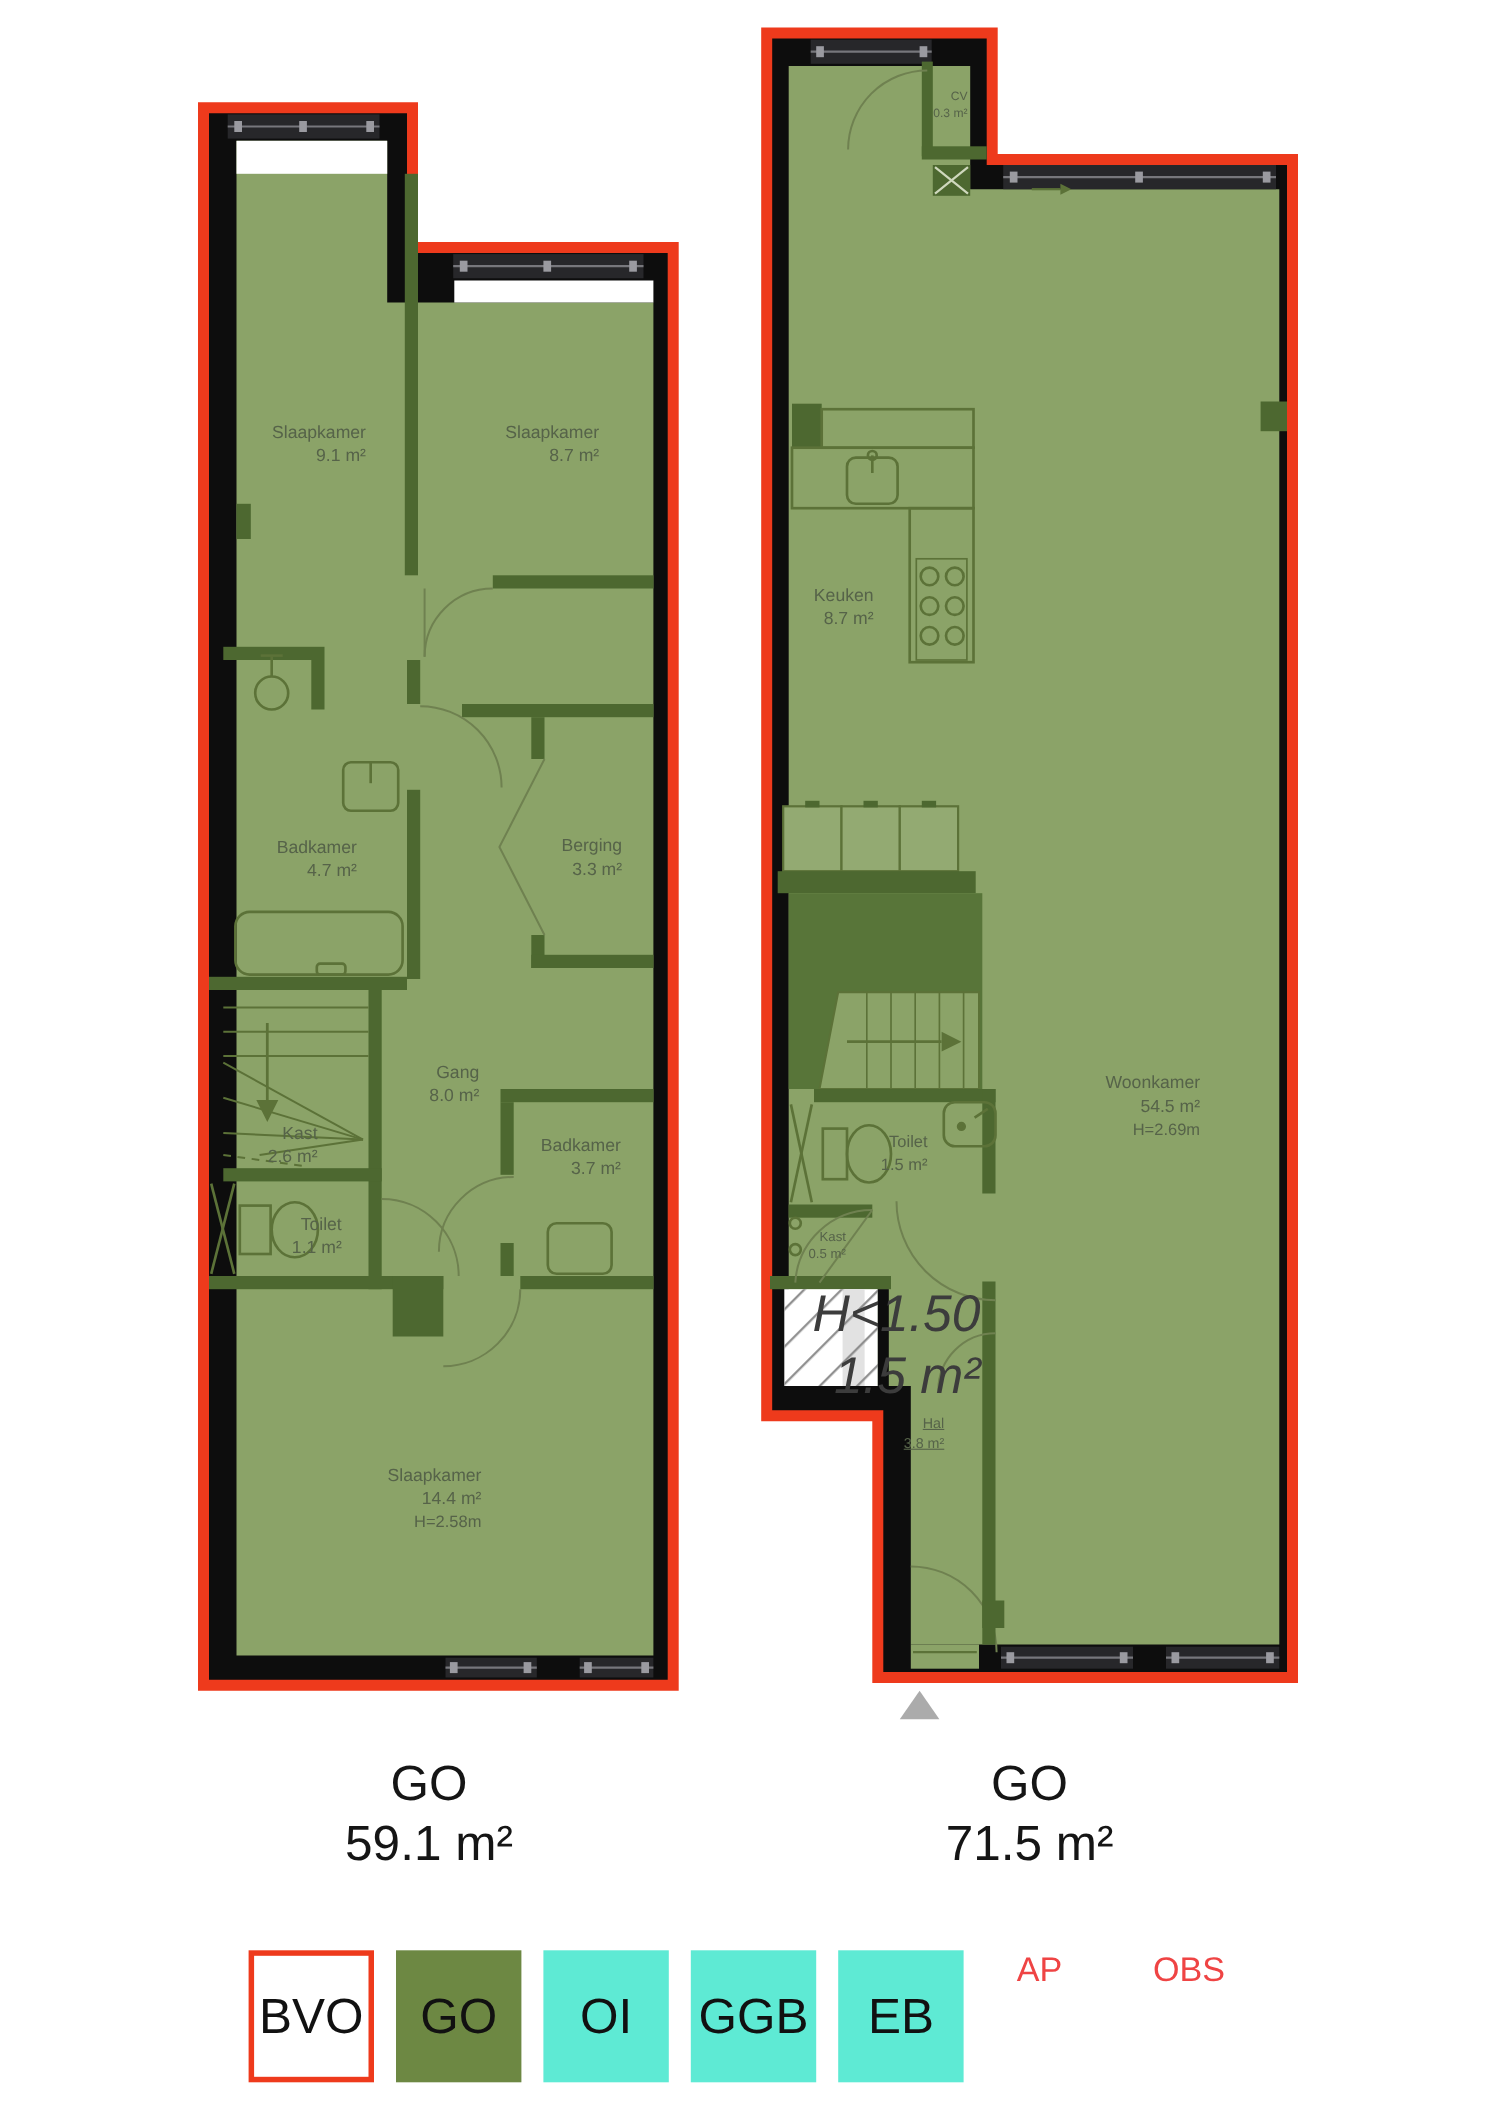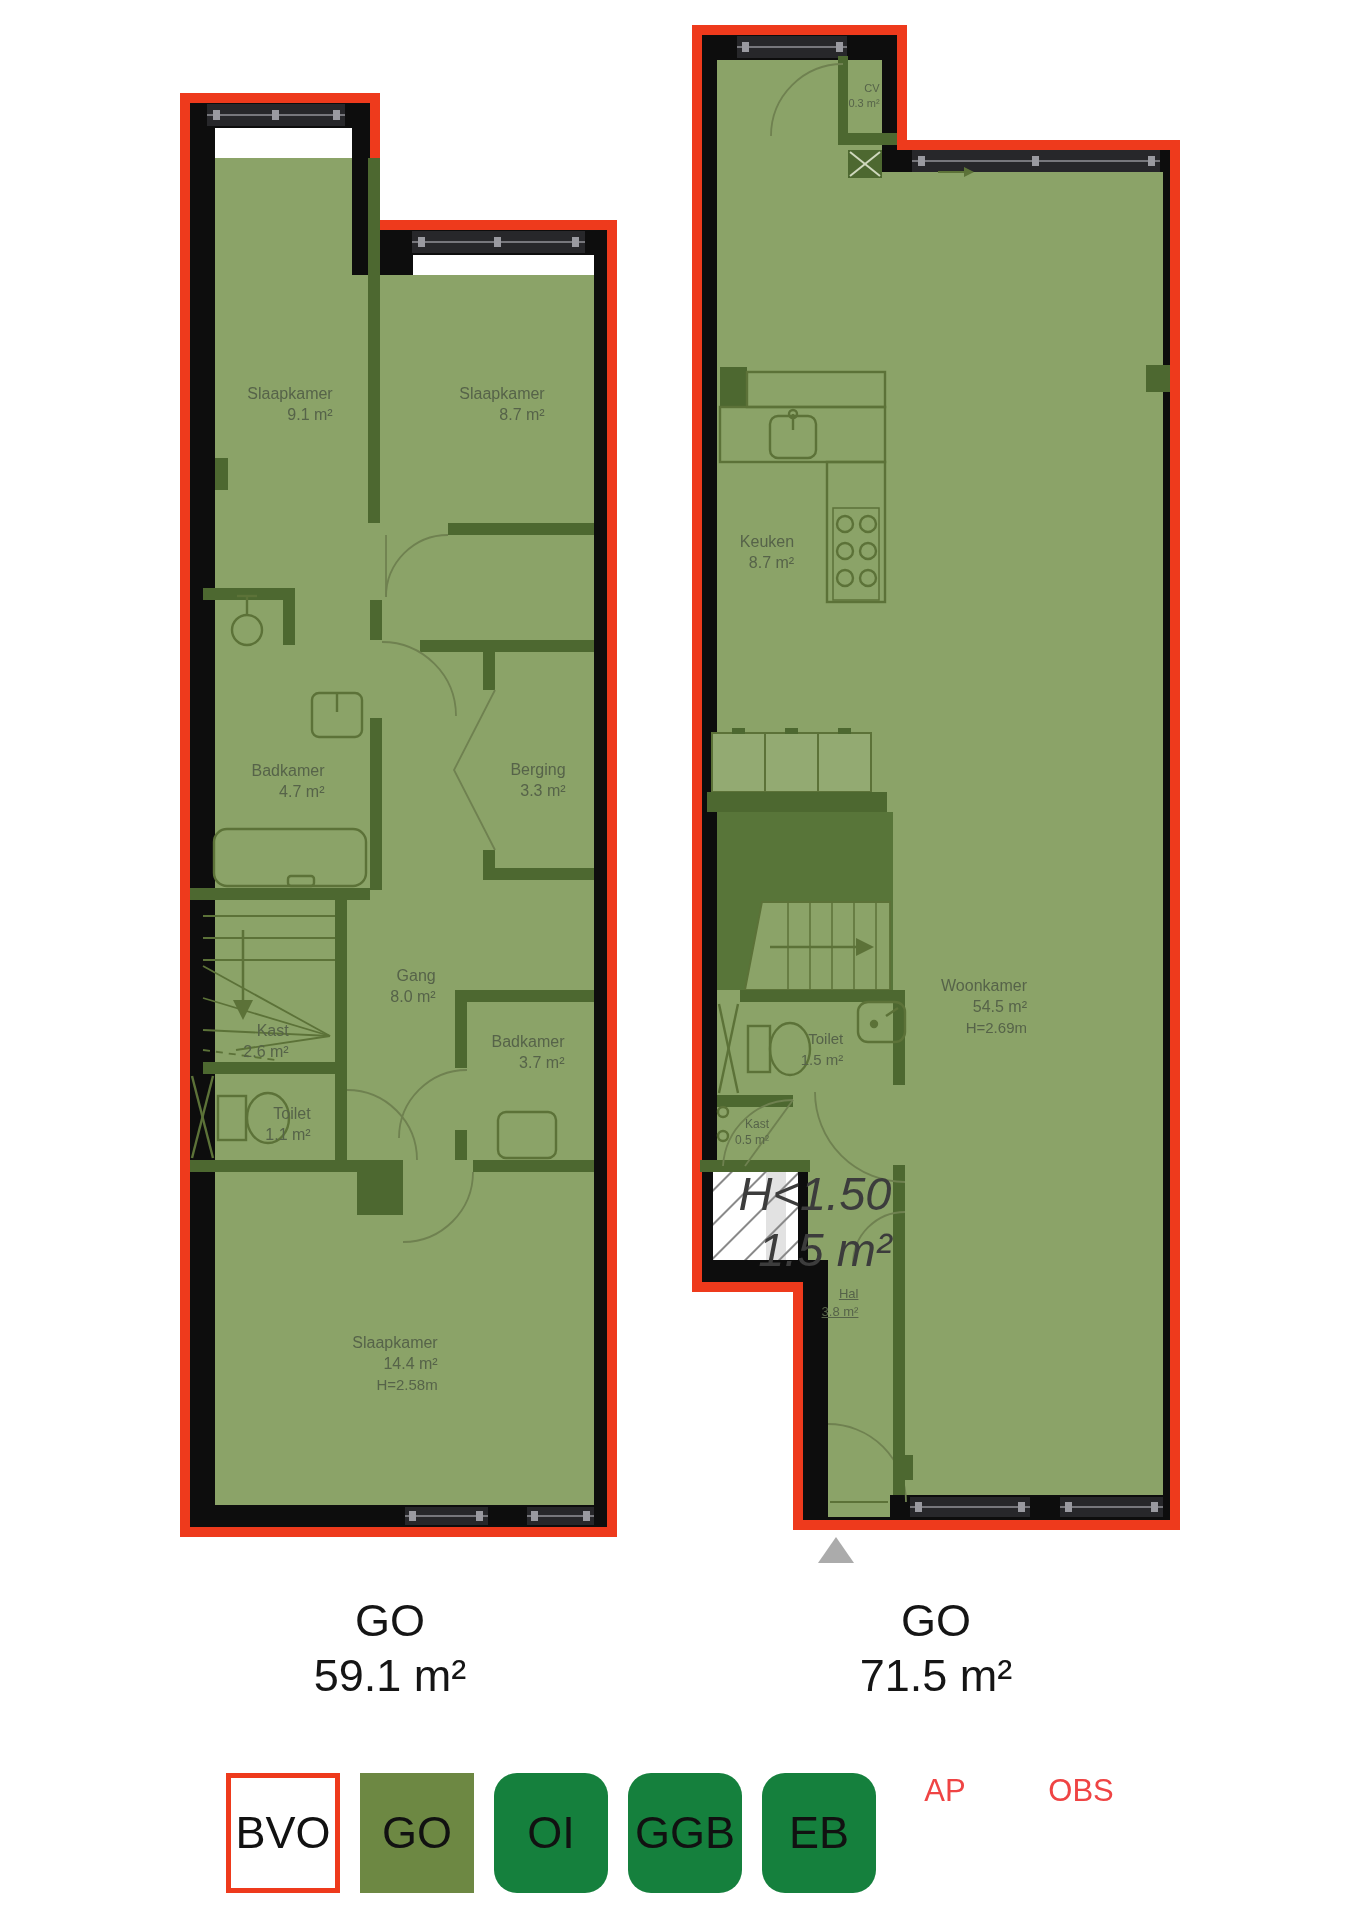--- a/index.html
+++ b/index.html
@@ -13,21 +13,21 @@
   .lbl.small{font-size:12px;line-height:16px;}
   .lbl.med{font-size:13px;line-height:18px;text-decoration:underline;}
   .lbl.big{font-size:47px;line-height:56px;color:#3c3c3c;font-style:italic;}
   .go-total{position:absolute;transform:translate(-50%,-50%);text-align:center;
             font-size:45px;line-height:55px;color:#151515;white-space:nowrap;}
   .legend{position:absolute;left:0;top:1773px;width:1358px;height:120px;}
   .leg-box{position:absolute;top:0;width:114px;height:120px;display:flex;
            align-items:center;justify-content:center;font-size:45px;color:#111;}
   .leg-box.bvo{background:#ffffff;border:5px solid #ee3a1c;box-sizing:border-box;}
   .leg-box.go{background:#6d8843;}
-  .leg-box.gray{background:#15803d;border-radius:23px;}
+  .leg-box.gray{background:#5eead4;}
   .leg-text{position:absolute;top:0;height:120px;display:flex;
             justify-content:center;transform:translateX(-50%);font-size:31px;color:#ef4444;}
 </style>
 </head>
 <body>
 
 <div id="canvas">
 
 <svg id="plan-svg" width="1358" height="1920" viewBox="0 0 1358 1920">
   <defs>
@@ -317,21 +317,21 @@
 </div>
 
 <div class="lbl tiny" style="left:864px;top:96px">
   <div>CV</div>
   <div>0.3 m²</div>
 </div>
 <div class="lbl" style="left:767px;top:552px">
   <div>Keuken</div>
   <div>8.7 m²</div>
 </div>
-<div class="lbl" style="left:984px;top:1006px">
+<div class="lbl" style="left:1048px;top:1006px">
   <div>Woonkamer</div>
   <div>54.5 m²</div>
   <div class="h">H=2.69m</div>
 </div>
 <div class="lbl" style="left:822px;top:1049px;font-size:15px">
   <div>Toilet</div>
   <div>1.5 m²</div>
 </div>
 <div class="lbl small" style="left:752px;top:1132px">
   <div>Kast</div>

